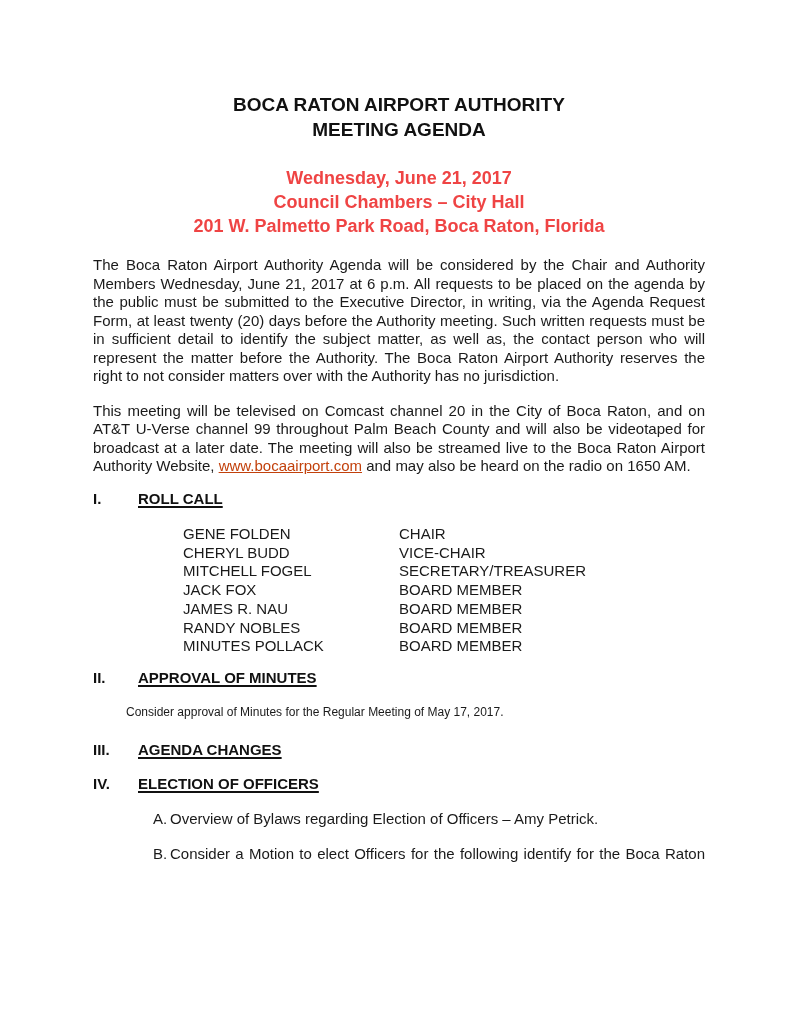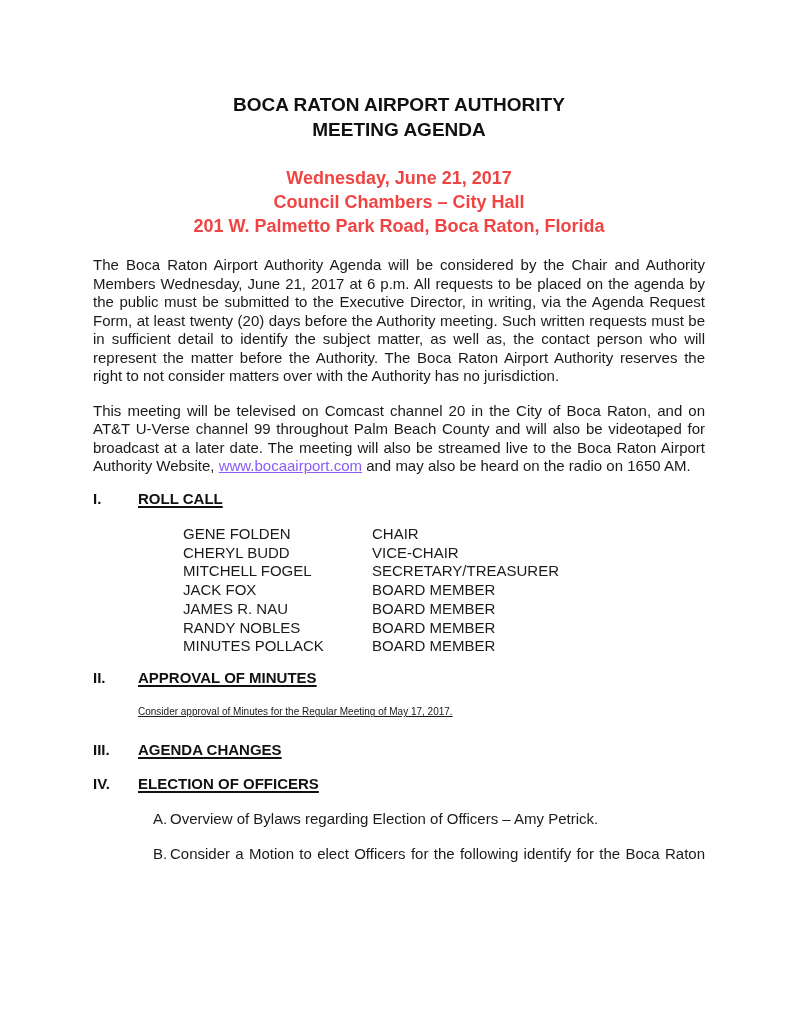--- a/index.html
+++ b/index.html
@@ -34,21 +34,21 @@
     color: #ef4444;
   }
   .para {
     font-size: 15px;
     line-height: 18.5px;
     text-align: justify;
   }
   .para-1 { margin-top: 18px; }
   .para-2 { margin-top: 16px; }
   a.doc-link {
-    color: #8b5cf6;
+    color: #c2410c;
     cursor: pointer;
   }
   .section-heading {
     display: flex;
     font-size: 15px;
     line-height: 18.5px;
     font-weight: 700;
     color: #111;
   }
   .section-heading .numeral {
@@ -63,31 +63,30 @@
   .sec-1 { margin-top: 14px; }
   .sec-2 { margin-top: 13px; }
   .sec-3 { margin-top: 19px; }
   .sec-4 { margin-top: 16px; }
   .roll-call {
     margin-top: 17px;
     margin-left: 90px;
     font-size: 15px;
     line-height: 18.7px;
   }
-  .roll-call-row { display: flex; }
+  .roll-call-row { display: flex; gap: 27px; }
   .roll-call-row .member-name {
     width: 189px;
     flex: 0 0 189px;
   }
   .section-body {
     margin-top: 16px;
-    margin-left: 45px;
-    font-size: 10px;
+    margin-left: 33px;
+    font-size: 12px;
     line-height: 18.5px;
-    text-decoration: underline;
   }
   .agenda-item {
     display: flex;
     margin-left: 60px;
     font-size: 15px;
     line-height: 18.5px;
   }
   .agenda-item .item-label {
     width: 17px;
     flex: 0 0 17px;

